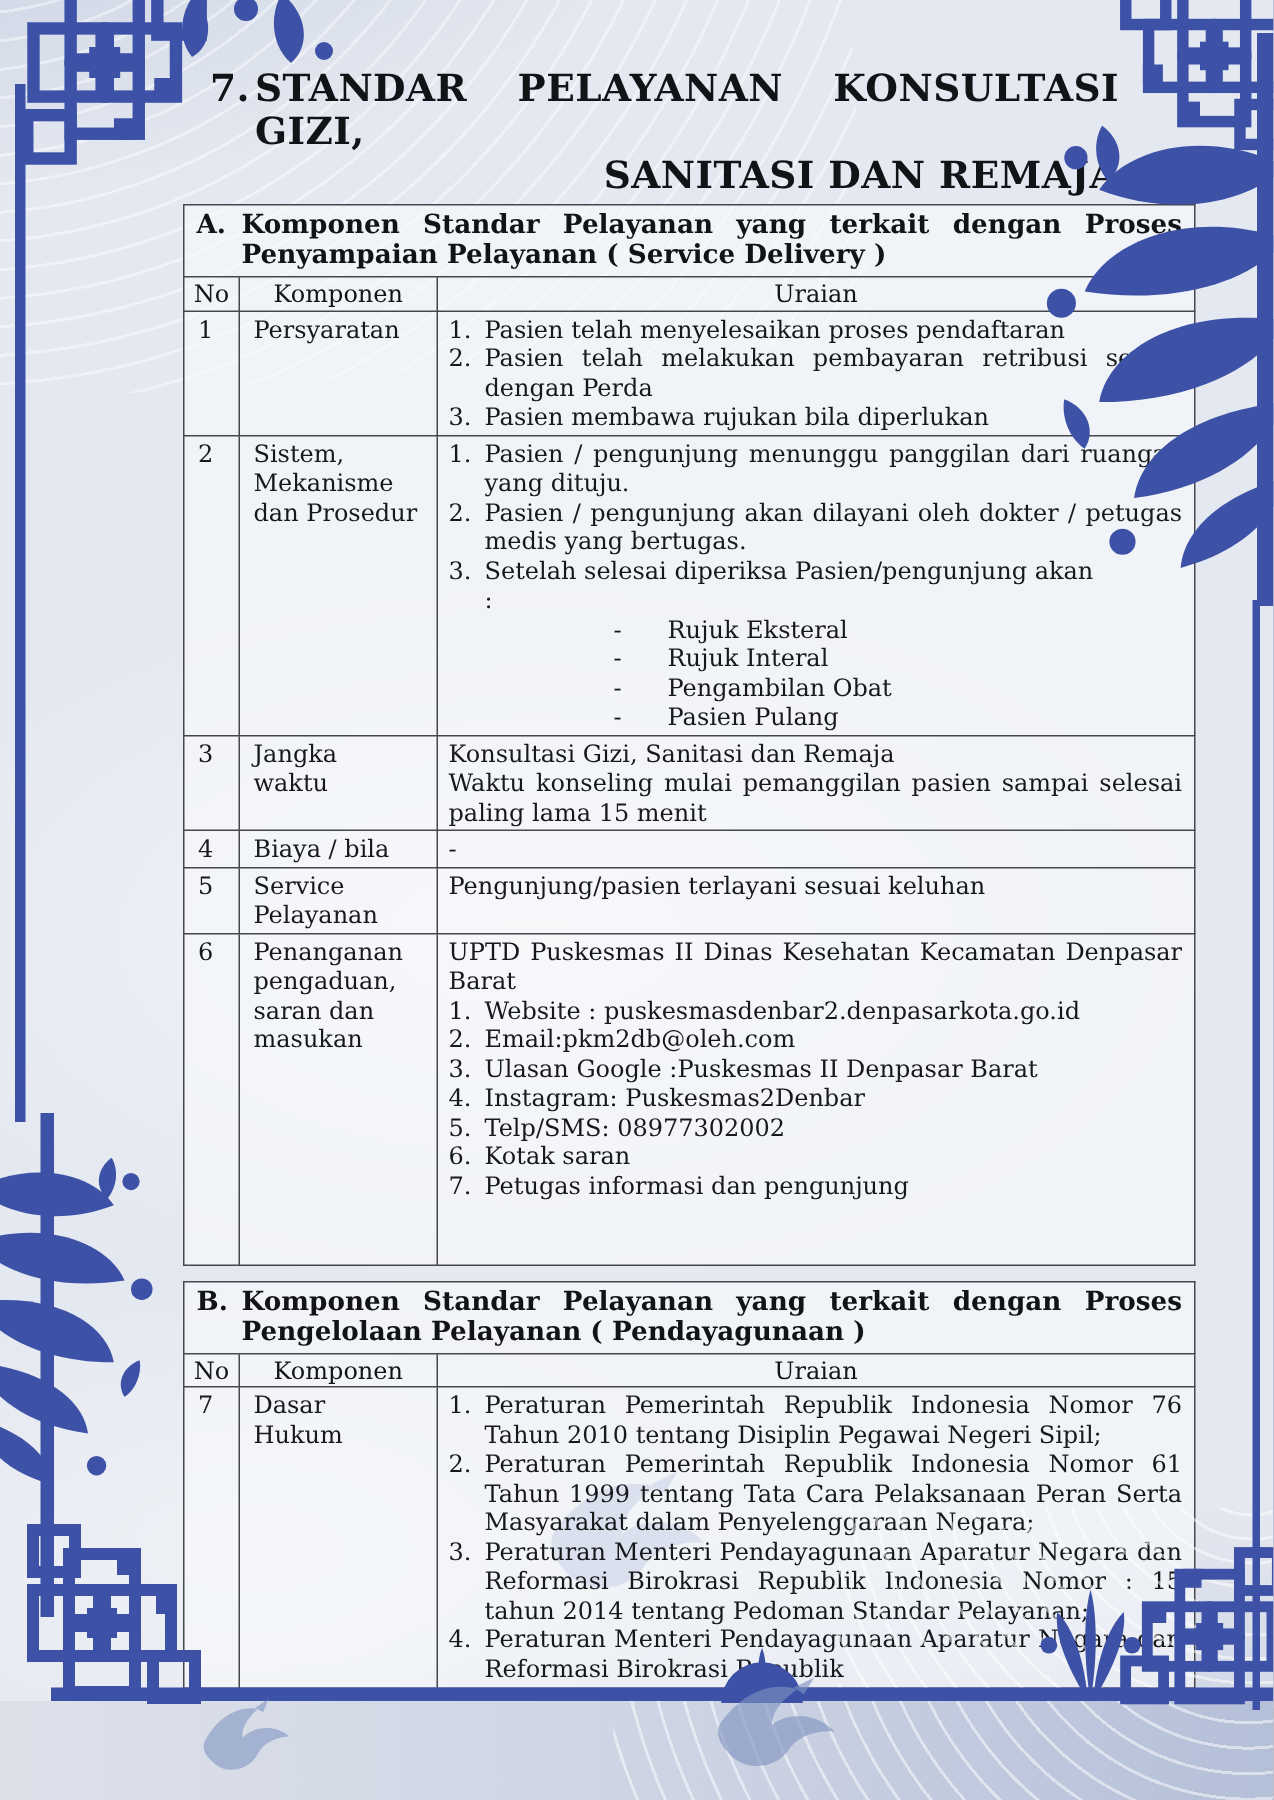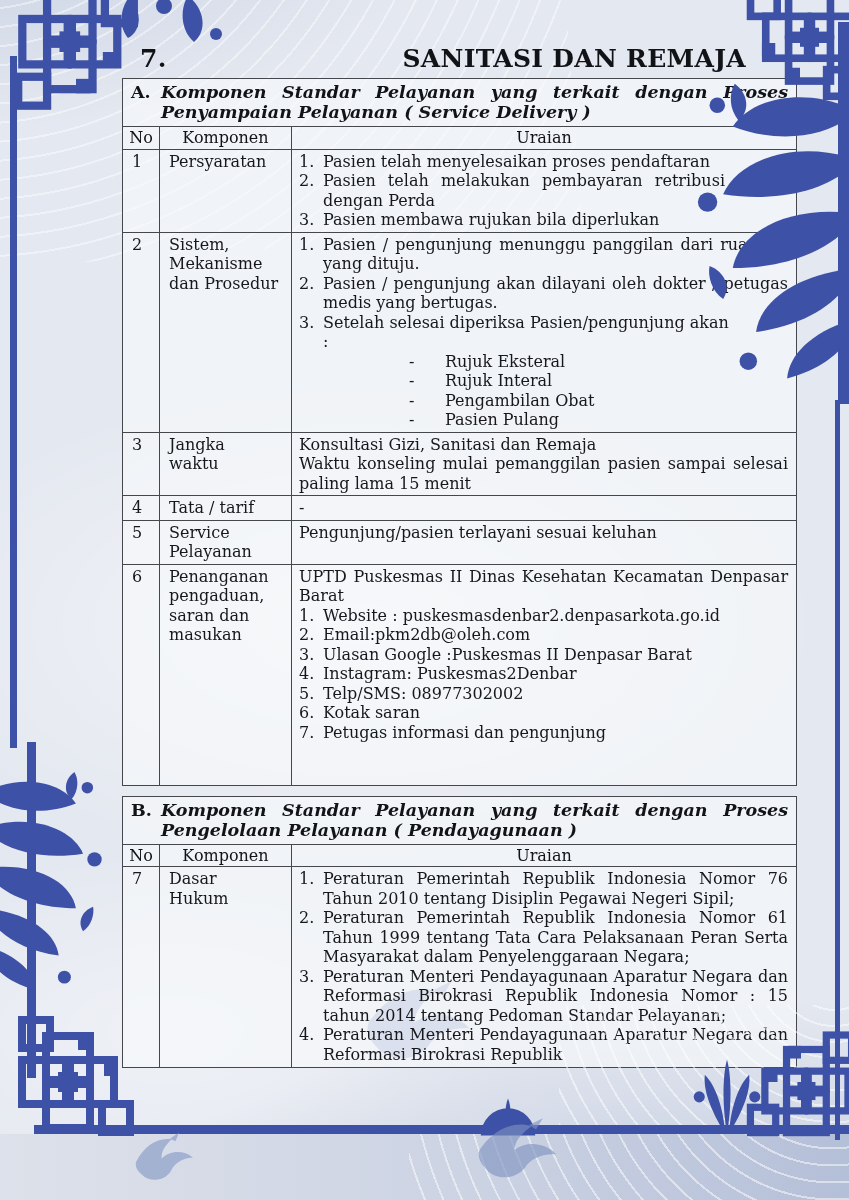--- a/index.html
+++ b/index.html
@@ -54,21 +54,21 @@
   .tnum{flex:none;width:30px;}
   .ttext{flex:1;}
   .tl1{display:block;text-align:justify;text-align-last:justify;}
   .tl2{display:block;text-align:right;}
   table.sp{width:674px;border-collapse:collapse;table-layout:fixed;margin-top:5px;
     background:rgba(249,250,252,.6);}
   table.sp td,table.sp th{border:1.5px solid #46474c;vertical-align:top;font-size:16px;line-height:1.22;}
   .sec-cell{padding:3px 8px 4px 8px;}
   .sec-flex{display:flex;font-weight:bold;font-size:17.5px;line-height:20px;color:#121317;}
   .sh-m{flex:none;width:30px;}
-  .sh-t{flex:1;font-style:italic;}
+  .sh-t{flex:1;}
   .sh-l1{display:block;text-align:justify;text-align-last:justify;}
   .sh-l2{display:block;}
   th.colh{font-size:17px;font-weight:normal;text-align:center;padding:1px 2px;color:#121317;}
   td.no{padding:2px 2px 2px 9px;}
   td.komp{padding:2px 4px 2px 9px;white-space:pre-line;text-align:justify;}
   td.ura{padding:2px 8px 2px 7px;}
   .u{display:flex;}
   .u .m{flex:none;}
   .u .t{flex:1;text-align:justify;}
   .u.num .m{width:24px;}
@@ -196,20 +196,21 @@
       <path d="M76 0 C92 12 96 34 82 46 C68 34 68 12 76 0 Z"></path>
       <circle cx="104" cy="38" r="6"></circle>
     </g>
   </svg>
 
   <div class="content">
 
     <div class="doc-title">
       <span class="tnum">7.</span>
       <span class="ttext">
+        <span class="tl1">STANDAR PELAYANAN KONSULTASI GIZI,</span>
         <span class="tl2">SANITASI DAN REMAJA</span>
       </span>
     </div>
 
     <table class="sp">
       <colgroup>
           <col style="width:37px">
           <col style="width:132px">
           <col style="width:505px">
         </colgroup>
@@ -299,21 +300,21 @@
                 <span class="t">Konsultasi Gizi, Sanitasi dan Remaja</span>
               </div>
           <div class="u plain">
                 <span class="t">Waktu konseling mulai pemanggilan pasien sampai selesai paling lama 15 menit</span>
               </div>
         </td>
       </tr>
 
       <tr>
         <td class="no">4</td>
-        <td class="komp">Tata / tarif</td>
+        <td class="komp">Biaya / bila</td>
         <td class="ura">
           <div class="u plain">
                 <span class="t">-</span>
               </div>
         </td>
       </tr>
 
       <tr>
         <td class="no">5</td>
         <td class="komp">Service

